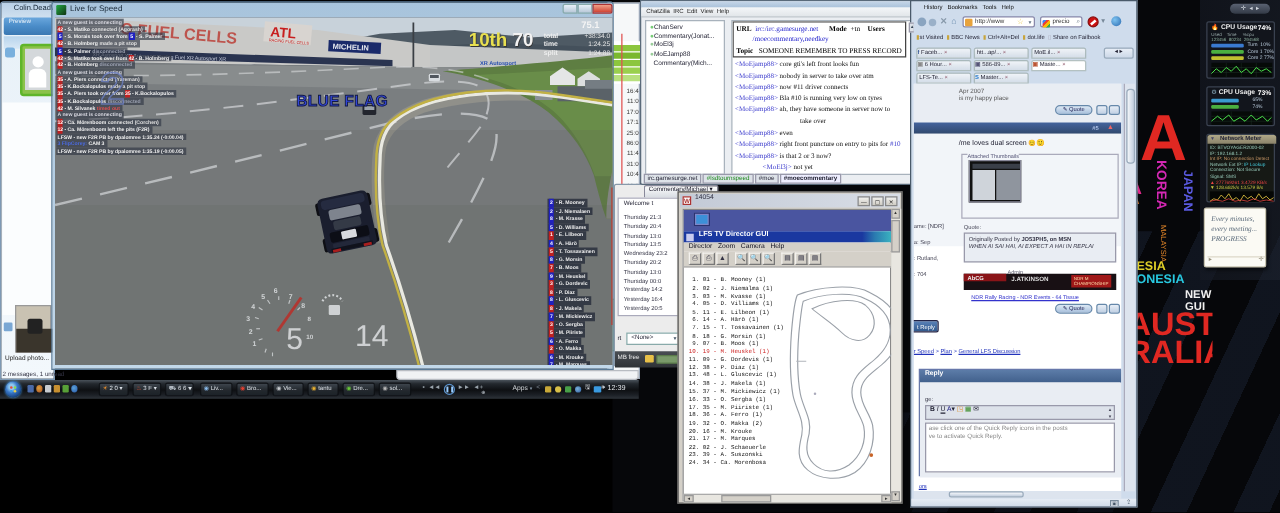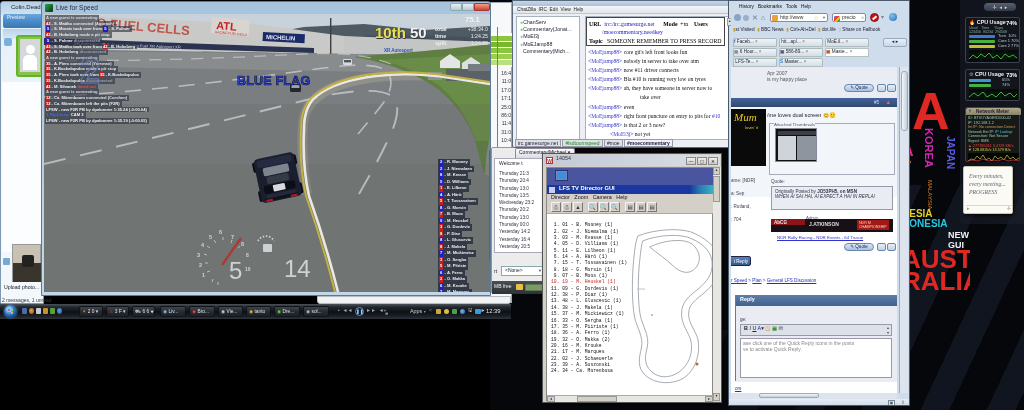--- a/index.html
+++ b/index.html
@@ -206,21 +206,21 @@
         <text x="20" y="-6" font-size="5" fill="#dfe1e3" font-family="Liberation Sans" font-weight="bold">8</text>
         <text x="19" y="8" font-size="5" fill="#dfe1e3" font-family="Liberation Sans" font-weight="bold">10</text>
         <path d="M32,-22 A9,9 0 0 1 48,-22" stroke="#dfe2e4" stroke-width="1.7" fill="none" stroke-dasharray="1.5 1.7"></path>
         <rect x="37" y="-19" width="9" height="8" rx="1" fill="#dfe2e4"></rect>
         <text x="58" y="14" font-size="24" fill="#dfe1e3" font-family="Liberation Sans">14</text>
       </g>
     </svg>
     
     <div class="abs tx" style="left:421px; top:2px; font-size:7.5px; font-weight:bold; color:#f4f4f4;">75.1</div>
     <div class="abs tx" style="left:331px; top:10px; font-size:15px; font-weight:bold; color:#e8e050; text-shadow:0.5px 0.5px 0 #333;">10th</div>
-    <div class="abs tx" style="left:366px; top:10px; font-size:15px; font-weight:bold; color:#f2f2f2; text-shadow:0.5px 0.5px 0 #333;">50</div>
+    <div class="abs tx" style="left:366px; top:10px; font-size:15px; font-weight:bold; color:#f2f2f2; text-shadow:0.5px 0.5px 0 #333;">70</div>
     <div class="abs" style="left:391px; top:12px; font-size:5.5px; color:#eee; font-weight:bold; line-height:7px;">total<br>time<br>split</div>
     <div class="abs" style="left:406px; top:12px; font-size:5.2px; color:#e8e8e8; line-height:7px; text-align:right; width:38px;">+38:34.0<br>1:24.25<br>1:24.88</div>
     <div class="abs" style="left:36px; top:36px; font-size:36px; font-weight:bold; color:transparent; -webkit-text-stroke:1.2px rgba(110,130,200,0.75); z-index:6;">2</div>
     
     <div class="abs" id="gchat" style="left:1px; top:1px; font-size:4.1px; font-weight:bold; color:#f0f0f0; line-height:5.72px;">
       <div>
           <i>A new guest is connecting</i>
         </div>
       <div><b class="nr">42</b> - S. Matiko <s1>connected (Agorash)</s1></div>
       <div><b class="nb">5</b> - S. Morais took over from <b class="nb">5</b> - S. Palmer</div>
@@ -452,24 +452,20 @@
     <div class="abs tx" style="left:36px; top:45px; font-size:5.6px; color:#223;">/me loves dual screen <span style="font-size:5px;">😊</span>🙂</div>
     <div class="abs" style="left:38px; top:56px; width:126px; height:52px; border:1px solid #aab;">
       <div class="abs tx" style="left:4px; top:-2.5px; background:#f2f5f9; color:#557; font-size:4.4px;">Attached Thumbnails</div>
       <div class="abs" style="left:5px; top:4px; width:42px; height:34px; background:#111; border:1px solid #889;">
         <div class="abs" style="left:2px; top:2px; width:38px; height:4px; background:#3a3f48;"></div>
         <div class="abs" style="left:2px; top:7px; width:18px; height:24px; background:#cfd4da;"></div>
         <div class="abs" style="left:21px; top:7px; width:19px; height:24px; background:#8f959e;"></div>
       </div>
     </div>
 
-    <div class="abs" style="left:0px; top:42px; width:35px; height:57px; background:#0a0a0a;">
-      <div class="abs tx" style="left:3px; top:2px; color:#e8c82a; font-size:11px; font-family:'Liberation Serif',serif; font-style:italic;">Mum</div>
-      <div class="abs tx" style="left:14px; top:16px; color:#e8c82a; font-size:4.4px;">lovin' it</div>
-    </div>
 
     <div class="abs" style="left:0px; top:107px; font-size:4.6px; color:#445; line-height:13px;">
       <span class="tx">ame: [NDR]</span><br><span class="tx">a: Sep</span><br><span class="tx">: Rutland,</span><br><span class="tx">: 704</span>
     </div>
 
     <div class="abs tx" style="left:40px; top:112px; font-size:4.6px; color:#445;">Quote:</div>
     <div class="abs" style="left:40px; top:119px; width:122px; height:24px; background:#e9edf3; border:1px solid #99a; font-size:4.6px; color:#334; padding:2px 3px;">
       Originally Posted by <b>JO53PH5, on MSN</b><br><i>WHEN AI SAI HAI, AI EXPECT A HAI IN REPLAI</i>
     </div>
     <div class="abs tx" style="left:75px; top:148px; font-size:4.4px; color:#667;">Admin</div>

